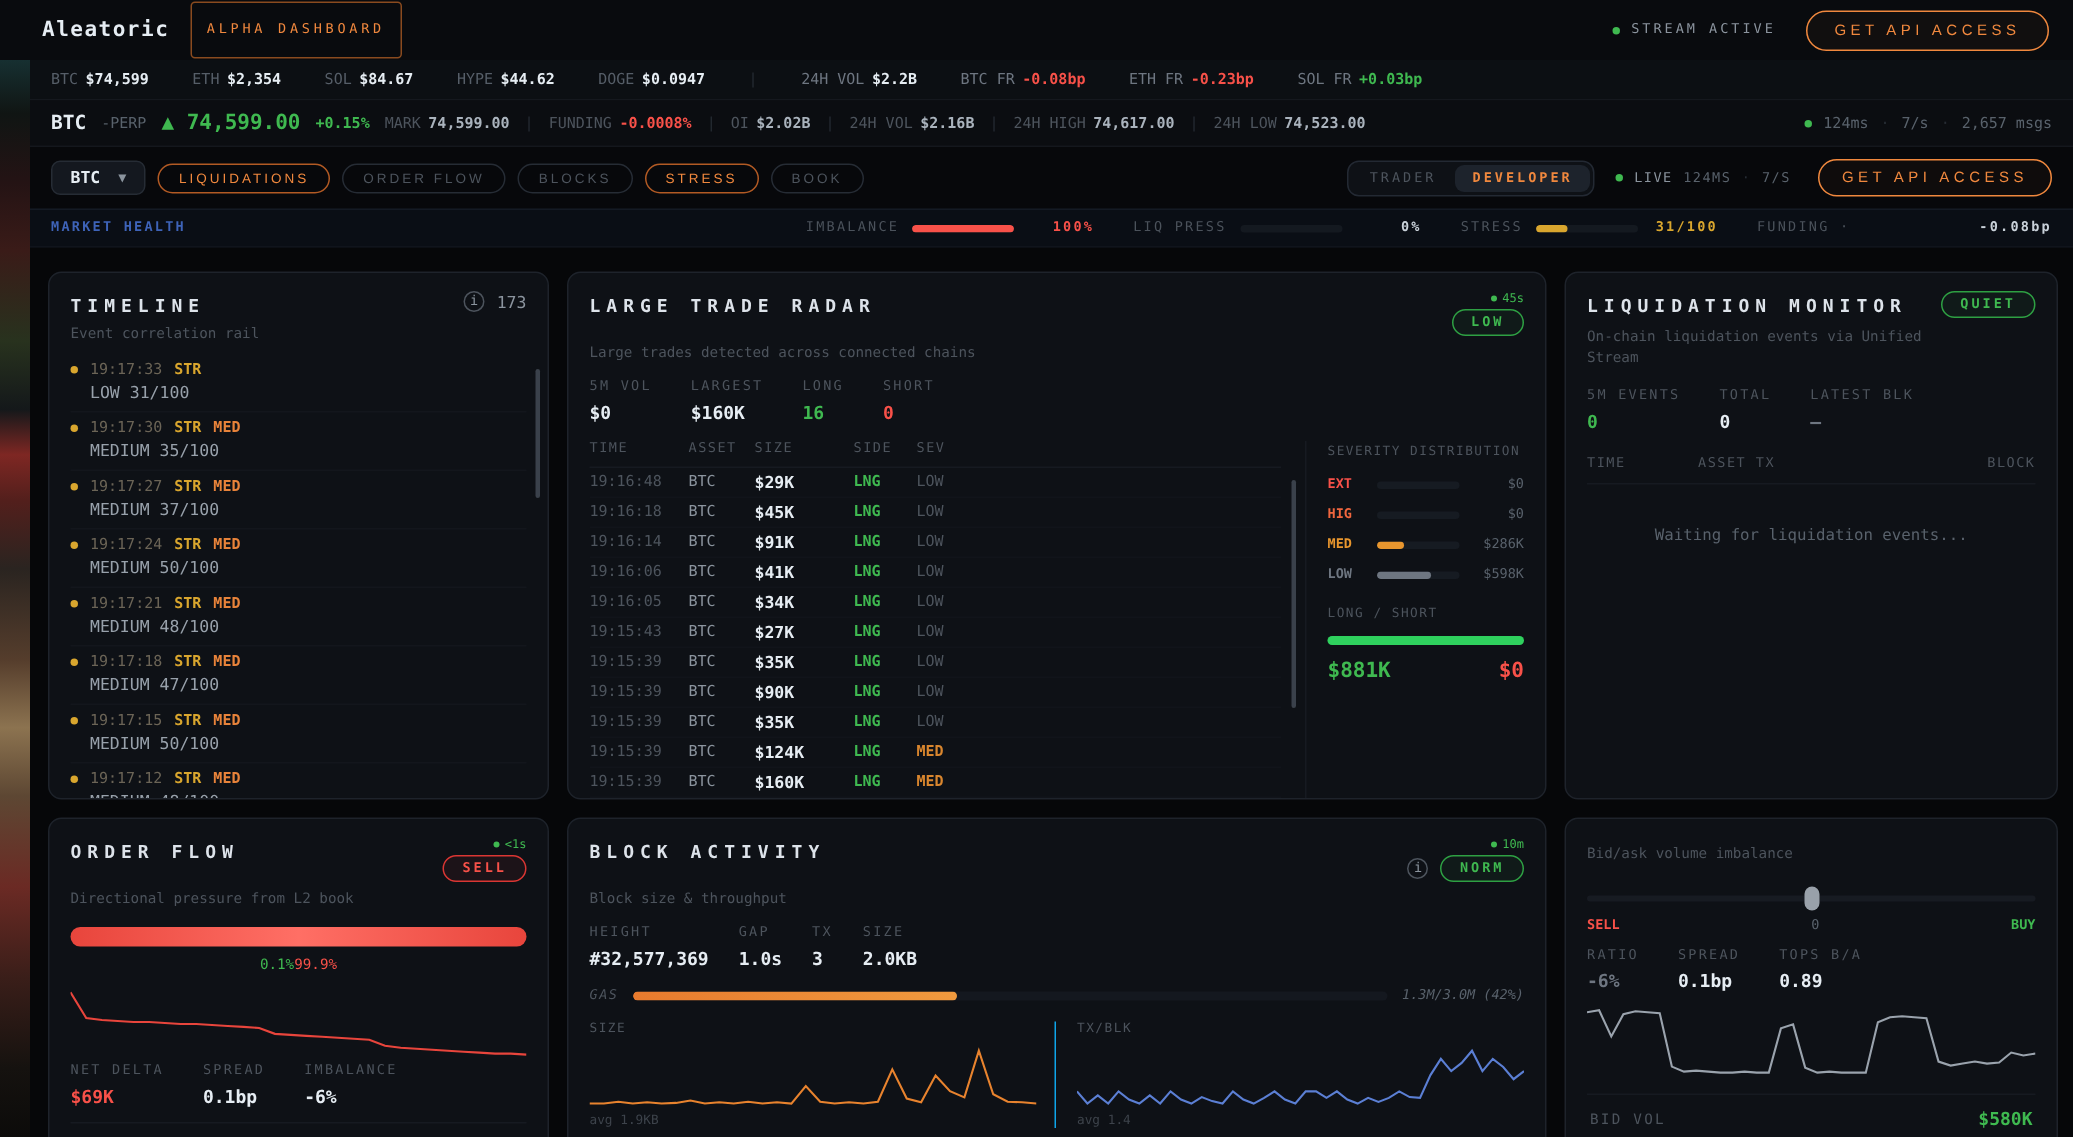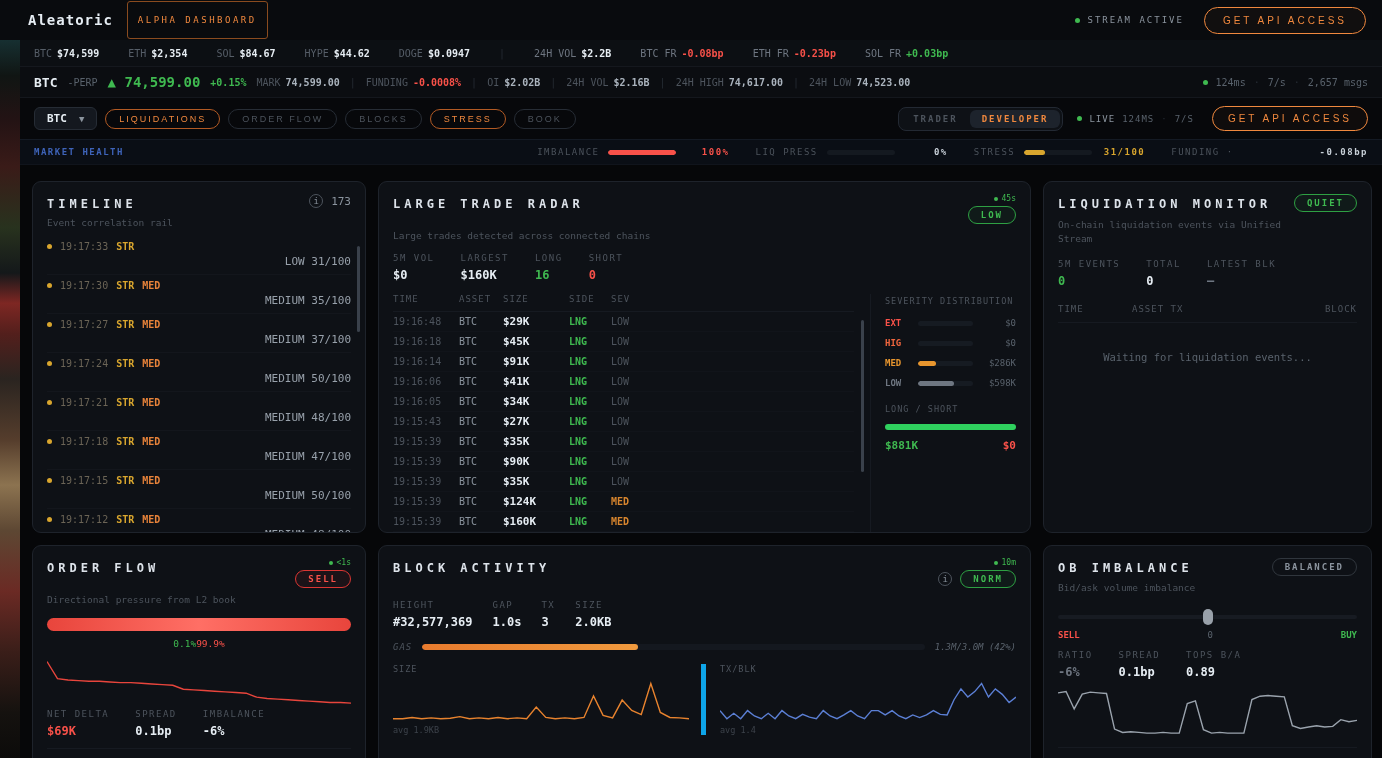--- a/index.html
+++ b/index.html
@@ -44,21 +44,21 @@
   
   .tabsrow { display:flex; align-items:center; gap:8px; padding:8px 14px; background:#07080b; }
   .asset-select { display:flex; gap:12px; align-items:center; background:#14181f; border:1px solid #262c35;
     color:#e6edf3; border-radius:6px; padding:4px 12px; font-size:11px; font-weight:bold; cursor:pointer; }
   .chev { color:#8b949e; font-size:9px; }
   .tab { border:1px solid #262c35; color:#4d545d; border-radius:13px; padding:4px 13px;
     font-size:9px; letter-spacing:2px; cursor:pointer; background:transparent; }
   .tab.active { border-color:#b25a24; color:#f0883e; }
   .modes { margin-left:auto; display:flex; background:#0e1116; border:1px solid #232933;
     border-radius:8px; padding:2px; }
-  .mode { padding:4px 12px; font-size:9px; letter-spacing:2px; color:#4d545d; border-radius:6px; cursor:pointer;font-weight:bold; }
+  .mode { padding:4px 12px; font-size:9px; letter-spacing:2px; color:#4d545d; border-radius:6px; cursor:pointer; }
   .mode.active { background:#1d232c; color:#f0883e; font-weight:bold; }
   .live { display:flex; align-items:center; gap:7px; font-size:9px; letter-spacing:1px;
     color:#59626c; margin:0 6px; }
   .live .lv { color:#8b949e; }
   .api-btn.small { margin-left:4px; padding:6px 15px; }
   
   .health { height:24px; display:flex; align-items:center; padding:12px 14px; background:#0a0e15;
     border-top:1px solid #141a24; border-bottom:1px solid #10141c; font-size:9px; letter-spacing:1.5px; }
   .health-title { color:#3e63b8; font-weight:bold; }
   .health-metrics { margin-left:auto; display:flex; gap:8px; align-items:center; }
@@ -84,21 +84,21 @@
   .fresh .dot { width:4px; height:4px; }
   .head-right { display:flex; flex-direction:column; align-items:flex-end; }
   .head-right-row { display:flex; align-items:center; gap:8px; }
   .info-i { width:14px; height:14px; border:1px solid #4d545d; border-radius:50%; color:#8b949e;
     font-size:9px; display:inline-flex; align-items:center; justify-content:center; cursor:pointer; }
   .count-173 { color:#8b949e; font-size:11px; }
   .stats { display:flex; gap:26px; margin-top:12px; }
   .s-label { font-size:9px; color:#4d545d; letter-spacing:1.5px; }
   .s-value { font-size:12px; font-weight:bold; margin-top:5px; color:#e6edf3; }
   
-  .tl-list { margin-top:8px;text-align:right; }
+  .tl-list { margin-top:8px; }
   .tl-item { padding:5px 0 6px; border-bottom:1px solid #13161c; }
   .tl-item:last-child { border-bottom:none; }
   .tl-line1 { display:flex; gap:8px; font-size:10px; align-items:center; }
   .tl-dot { width:5px; height:5px; border-radius:50%; background:#d9a62e; flex:none; }
   .tl-time { color:#6b6456; }
   .tag-str { color:#d9a62e; font-weight:bold; }
   .tag-med { color:#e8833a; font-weight:bold; }
   .tl-detail { margin-left:13px; margin-top:3px; font-size:11px; color:#98a1ab; }
   .tl-scroll { position:absolute; right:5px; top:64px; width:3px; height:86px; background:#3a414b; border-radius:2px; cursor:pointer; }
   
@@ -114,21 +114,21 @@
   .rt-scroll { position:absolute; right:6px; top:26px; width:3px; height:152px; background:#3a414b; border-radius:2px; cursor:pointer; }
   .radar-side { width:146px; padding-left:14px; border-left:1px solid #161a21; }
   .rs-title { font-size:8.5px; color:#4d545d; letter-spacing:1px; margin:2px 0 12px; }
   .sev-row { display:flex; align-items:center; gap:7px; margin-bottom:10px; font-size:9px; }
   .sev-label { width:26px; font-weight:bold; }
   .sev-track { flex:1; height:5px; background:#161b22; border-radius:3px; overflow:hidden; }
   .sev-fill { height:100%; border-radius:3px; }
   .sev-value { width:36px; text-align:right; color:#59626c; }
   .ls-title { font-size:8.5px; color:#4d545d; letter-spacing:1px; margin-top:16px; }
   .ls-bar { height:6px; border-radius:3px; background:#2fd15e; margin-top:10px; }
-  .ls-vals { display:flex; justify-content:space-between; margin-top:9px; font-size:11px; font-weight:bold;text-align:center; }
+  .ls-vals { display:flex; justify-content:space-between; margin-top:9px; font-size:14px; font-weight:bold;text-align:center; }
   
   .liq-sub { width:240px; line-height:1.5; }
   .lq-head { display:flex; margin-top:16px; font-size:9px; color:#4d545d; letter-spacing:1px;
     padding-bottom:8px; border-bottom:1px solid #161a21; }
   .lq-time { width:74px; } .lq-tx { flex:1; } .lq-block { width:60px; text-align:right; }
   .lq-empty { text-align:center; color:#59626c; font-size:10.5px; margin-top:28px; }
   
   .of-bar { height:13px; border-radius:7px; margin-top:13px;
     background:linear-gradient(90deg,#e8453c,#ff6f65 50%,#e8453c); }
   .of-pcts { display:flex; justify-content:center; font-size:9.5px; font-weight:normal; margin-top:7px; }
@@ -139,21 +139,21 @@
   .kv-label { color:#4d545d; letter-spacing:1.5px; }
   .kv-value { font-weight:bold; font-size:12px; color:#e6edf3; }
   
   .gas-row { display:flex; align-items:center; gap:10px; margin-top:13px; font-size:9px;font-style:italic; }
   .gas-label { color:#4d545d; letter-spacing:1px; }
   .gas-track { flex:1; height:6px; background:#14181f; border-radius:3px; overflow:hidden; }
   .gas-fill { height:100%; background:linear-gradient(90deg,#e87b2e,#f09a3e); border-radius:3px; }
   .gas-value { color:#59626c; }
   .charts { display:flex; margin-top:12px; }
   .chart-half { flex:1; padding-right:12px; }
-  .chart-half + .chart-half { border-left:5px solid #0ea5e9; padding-left:14px; padding-right:0; }
+  .chart-half + .chart-half { border-left:1px solid #0ea5e9; padding-left:14px; padding-right:0; }
   .ch-label { font-size:8.5px; color:#4d545d; letter-spacing:1px; }
   .ch-svg { width:100%; height:44px; display:block; margin-top:4px; }
   .ch-avg { font-size:8.5px; color:#3d434b; margin-top:3px; }
   
   .ob-slider { position:relative; height:16px; margin-top:16px; }
   .ob-track { position:absolute; top:6px; left:0; right:0; height:4px; background:#171b22; border-radius:2px; }
   .ob-thumb { position:absolute; top:0; width:10px; height:16px; background:#99a1aa; border-radius:5px;
     transform:translateX(-50%); cursor:grab; }
   .ob-scale { display:flex; justify-content:space-between; font-size:9px; margin-top:5px; font-weight:bold; }
   .ob-zero { color:#59626c; font-weight:normal; }
@@ -601,20 +601,21 @@
           <span class="fresh">
               <span class="dot"></span>
               <span>10m</span>
             </span>
           <span class="head-right-row">
             <span class="info-i">i</span>
             <span class="badge green">NORM</span>
           </span>
         </span>
       </div>
+      <div class="p-sub">Block size &amp; throughput</div>
       <div class="stats" style="gap:20px;" id="block-stats">
           <div class="stat">
             <div class="s-label">HEIGHT</div>
             <div class="s-value ">#32,577,369</div>
           </div>
           <div class="stat">
             <div class="s-label">GAP</div>
             <div class="s-value ">1.0s</div>
           </div>
           <div class="stat">
@@ -646,24 +647,20 @@
           <svg class="ch-svg" id="tx-spark" preserveAspectRatio="none" viewBox="0 0 100 40">
               <polyline points="0.00,29.62 2.33,37.00 4.65,32.08 6.98,37.00 9.30,29.62 11.63,34.54 13.95,37.00 16.28,32.08 18.60,37.00 20.93,29.62 23.26,34.54 25.58,37.00 27.91,33.06 30.23,35.52 32.56,37.00 34.88,29.62 37.21,34.54 39.53,37.00 41.86,33.55 44.19,29.62 46.51,34.54 48.84,37.00 51.16,29.62 53.49,29.62 55.81,33.55 58.14,29.62 60.47,34.54 62.79,37.00 65.12,33.55 67.44,36.02 69.77,33.55 72.09,29.62 74.42,33.06 76.74,33.55 79.07,19.77 81.40,9.92 83.72,17.31 86.05,12.38 88.37,5.00 90.70,17.31 93.02,9.92 95.35,14.85 97.67,22.23 100.00,17.31" fill="none" stroke="#5b7fd4" stroke-width="1.4" vector-effect="non-scaling-stroke"></polyline>
             </svg>
           <div class="ch-avg">avg 1.4</div>
         </div>
       </div>
 
     </div>
 
     <div class="panel p-row2">
-      <div class="p-head">
-        <span class="p-title">OB IMBALANCE</span>
-        <span class="badge gray">BALANCED</span>
-      </div>
       <div class="p-sub">Bid/ask volume imbalance</div>
       <div class="ob-slider">
         <span class="ob-track"></span>
         <span class="ob-thumb" id="ob-thumb" style="left: 50%;"></span>
       </div>
       <div class="ob-scale">
         <span class="t-red">SELL</span>
         <span class="ob-zero">0</span>
         <span class="t-green">BUY</span>
       </div>

